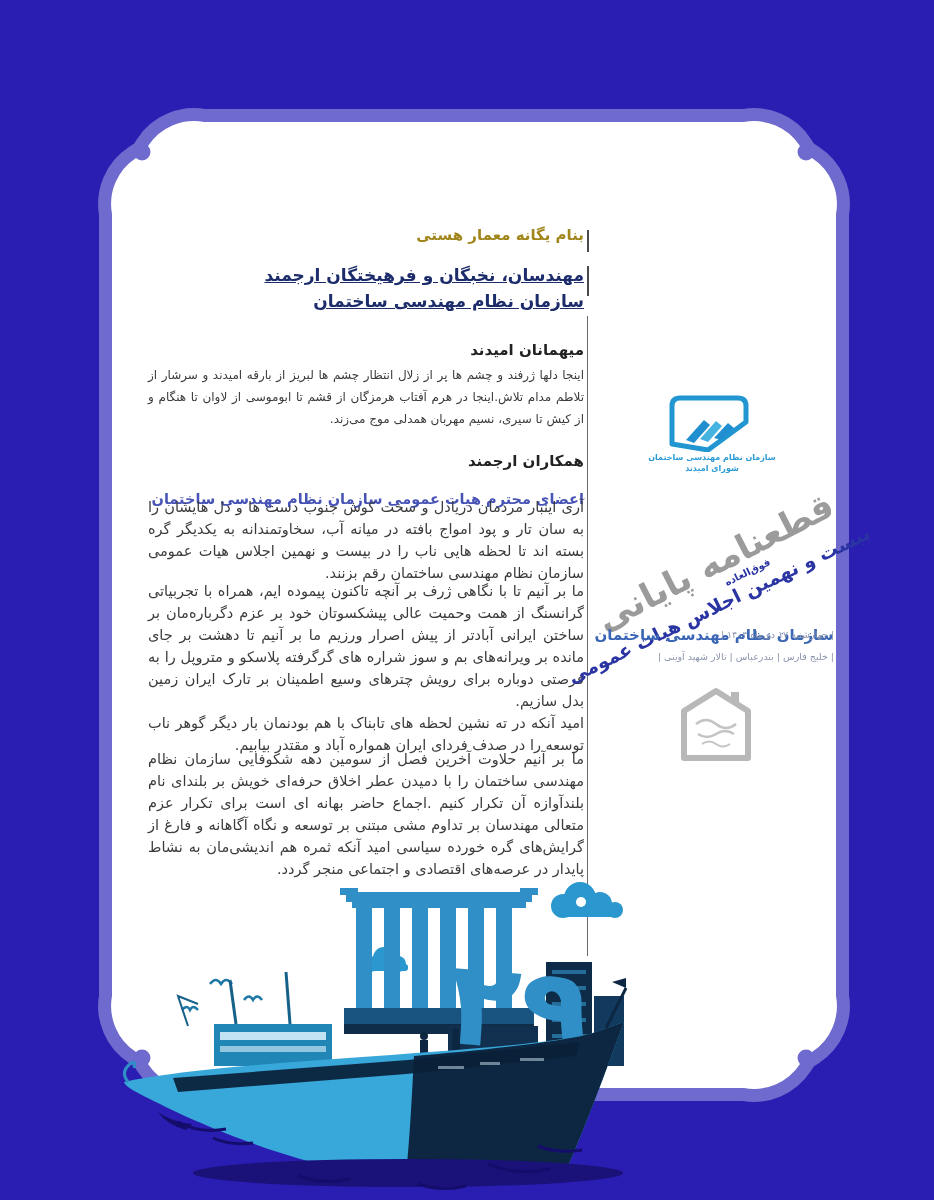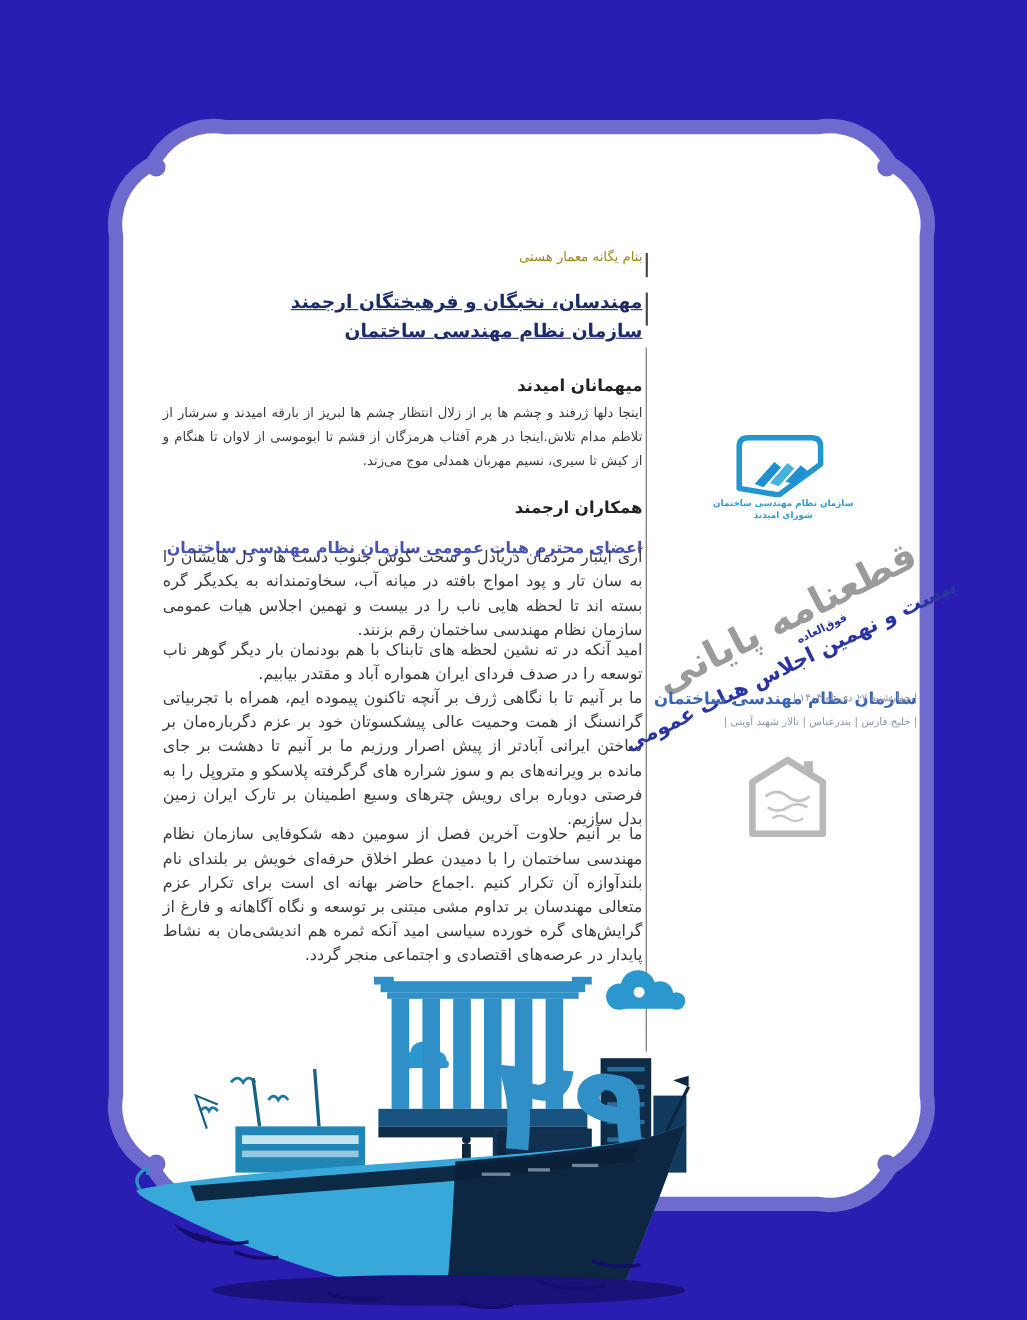--- a/index.html
+++ b/index.html
@@ -16,21 +16,21 @@
 
   
   .tick{width:2px;background:#4a4a4a;left:587px;z-index:4;}
   #tick1{top:230px;height:22px;}
   #tick2{top:266px;height:30px;}
   #rule {top:316px;height:640px;width:1px;background:#6a6a6a;}
 
   
   .rtl{direction:rtl;text-align:justify;text-align-last:right;}
   .main-col{right:350px;width:436px;z-index:4;color:#3b3b3b;}
-  .bismillah{top:226px;font-size:12px;font-weight:normal;color:#a1861c;text-align-last:right;}
+  .bismillah{top:226px;font-size:15px;font-weight:bold;color:#a1861c;text-align-last:right;}
   .addressee{top:262px;font-size:17px;font-weight:bold;color:#1d2d6b;line-height:26px;text-align-last:right;text-decoration:underline;}
   .sec-head{font-size:15px;font-weight:bold;color:#222;text-align-last:right;}
   #sec1-head{top:341px;}
   #p1{top:364px;font-size:12px;line-height:22px;}
   #sec2-head{top:452px;}
   #sec2-sub{top:474px;font-size:14.5px;font-weight:bold;color:#4753b5;text-align-last:right;margin-top:17px;}
   #p2{top:496px;font-size:14.5px;line-height:22px;}
   #p3p4{top:580px;font-size:14.5px;line-height:22px;}
   #p3p4 p{margin:0;}
   #p5{top:748px;font-size:14.5px;line-height:22px;}
@@ -92,22 +92,22 @@
 </div>
 
 <div id="sec1-head" class="abs main-col sec-head rtl">میهمانان امیدند</div>
 <div id="p1" class="abs main-col rtl">اینجا دلها ژرفند و چشم ها پر از زلال انتظار چشم ها لبریز از بارقه امیدند و سرشار از تلاطم مدام تلاش.اینجا در هرم آفتاب هرمزگان از قشم تا ابوموسی از لاوان تا هنگام و از کیش تا سیری، نسیم مهربان همدلی موج می‌زند.</div>
 
 <div id="sec2-head" class="abs main-col sec-head rtl">همکاران ارجمند</div>
 <div id="sec2-sub" class="abs main-col rtl">اعضای محترم هیات عمومی سازمان نظام مهندسی ساختمان</div>
 <div id="p2" class="abs main-col rtl">آری اینبار مردمان دریادل و سخت کوش جنوب دست ها و دل هایشان را به سان تار و پود امواج بافته در میانه آب، سخاوتمندانه به یکدیگر گره بسته اند تا لحظه هایی ناب را در بیست و نهمین اجلاس هیات عمومی سازمان نظام مهندسی ساختمان رقم بزنند.</div>
 
 <div id="p3p4" class="abs main-col rtl">
+  <p>ما بر آنیم تا با نگاهی ژرف بر آنچه تاکنون پیموده ایم، همراه با تجربیاتی گرانسنگ از همت وحمیت عالی پیشکسوتان خود بر عزم دگرباره‌مان بر ساختن ایرانی آبادتر از پیش اصرار ورزیم ما بر آنیم تا دهشت بر جای مانده بر ویرانه‌های بم و سوز شراره های گرگرفته پلاسکو و متروپل را به فرصتی دوباره برای رویش چترهای وسیع اطمینان بر تارک ایران زمین بدل سازیم.</p>
   <p>امید آنکه در ته نشین لحظه های تابناک با هم بودنمان بار دیگر گوهر ناب توسعه را در صدف فردای ایران همواره آباد و مقتدر بیابیم.</p>
-  <p>ما بر آنیم تا با نگاهی ژرف بر آنچه تاکنون پیموده ایم، همراه با تجربیاتی گرانسنگ از همت وحمیت عالی پیشکسوتان خود بر عزم دگرباره‌مان بر ساختن ایرانی آبادتر از پیش اصرار ورزیم ما بر آنیم تا دهشت بر جای مانده بر ویرانه‌های بم و سوز شراره های گرگرفته پلاسکو و متروپل را به فرصتی دوباره برای رویش چترهای وسیع اطمینان بر تارک ایران زمین بدل سازیم.</p>
 </div>
 
 <div id="p5" class="abs main-col rtl">ما بر آنیم حلاوت آخرین فصل از سومین دهه شکوفایی سازمان نظام مهندسی ساختمان را با دمیدن عطر اخلاق حرفه‌ای خویش بر بلندای نام بلندآوازه آن تکرار کنیم .اجماع حاضر بهانه ای است برای تکرار عزم متعالی مهندسان بر تداوم مشی مبتنی بر توسعه و نگاه آگاهانه و فارغ از گرایش‌های گره خورده سیاسی امید آنکه ثمره هم اندیشی‌مان به نشاط پایدار در عرصه‌های اقتصادی و اجتماعی منجر گردد.</div>
 
 <svg id="logo" class="abs side" width="112" height="60" viewBox="0 0 112 60">
   <path d="M 20,52 L 20,14 Q 20,6 28,6 L 86,6 Q 94,6 94,14 L 94,30 L 56,58 Z" fill="none" stroke="#2196d1" stroke-width="5" stroke-linejoin="round"></path>
   <polygon points="34,48 52,28 58,33 42,51" fill="#1f8fd0"></polygon>
   <polygon points="48,47 64,29 70,34 56,50" fill="#45b3e0"></polygon>
   <polygon points="62,46 76,31 82,36 70,48" fill="#1f8fd0"></polygon>
 </svg>

